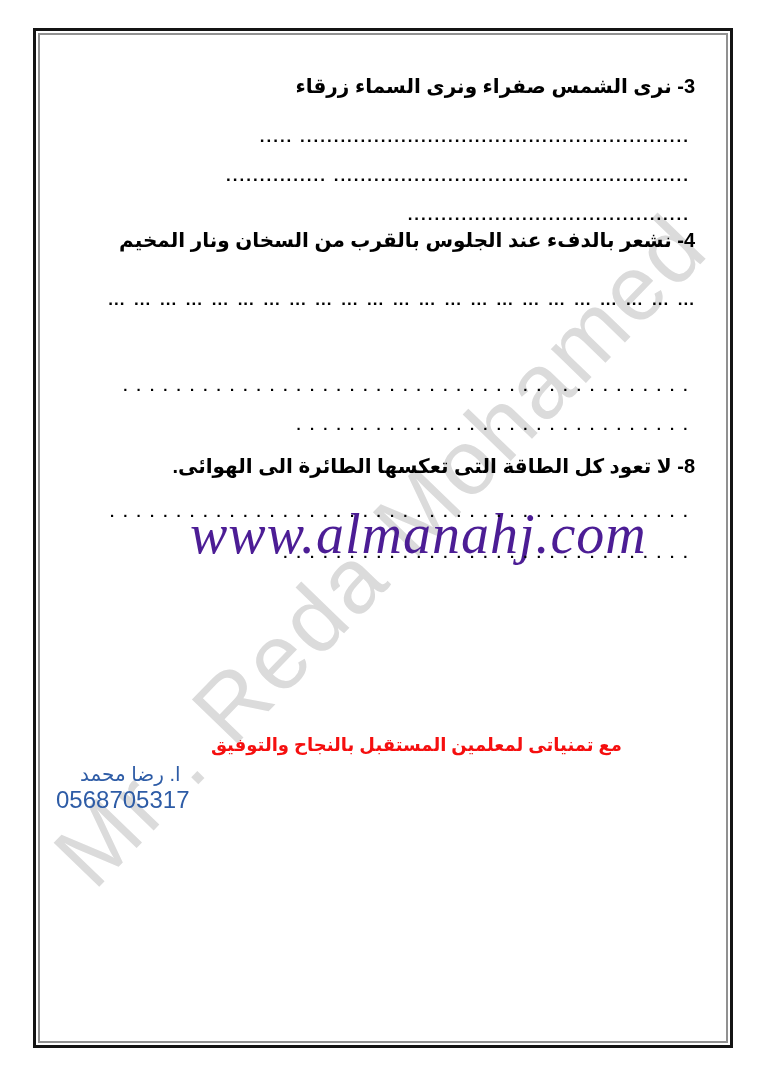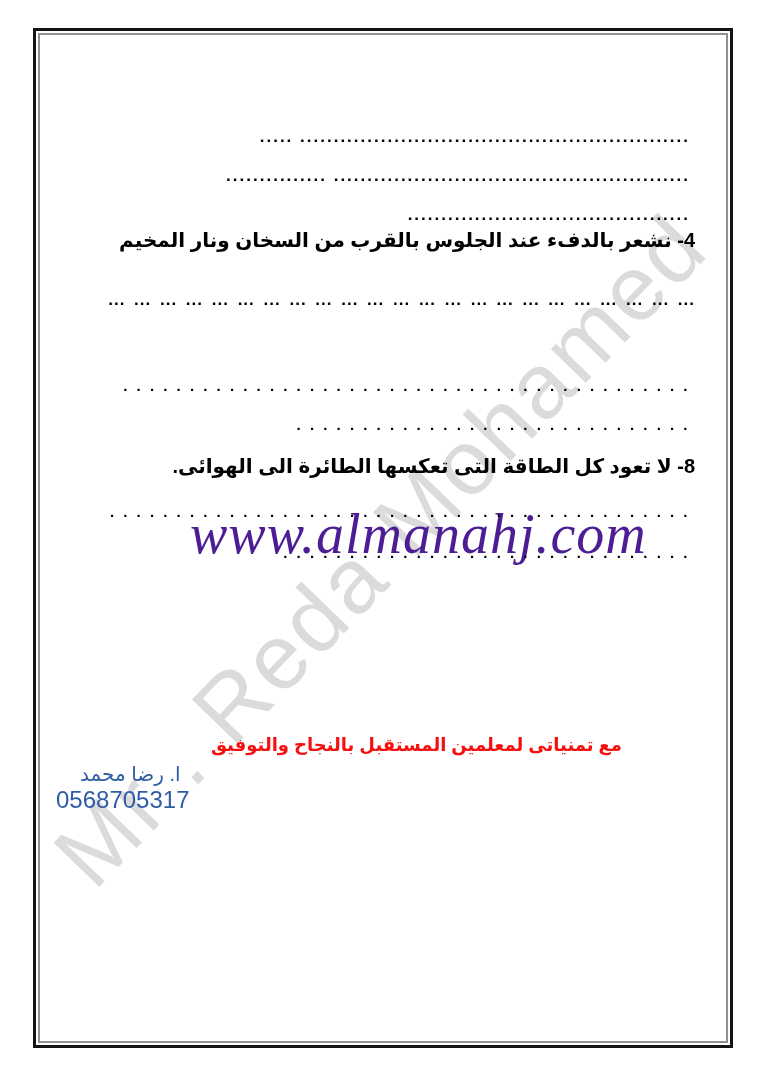--- a/index.html
+++ b/index.html
@@ -116,20 +116,21 @@
 
 <div class="page">
 
   <div class="layer">
     <div class="wm-diagonal">Mr . Reda Mohamed</div>
     <div class="wm-site">www.almanahj.com</div>
   </div>
 
   <div class="content">
 
+    <div class="q" style="top:38px">3- نرى الشمس صفراء ونرى السماء زرقاء</div>
 
     <div class="dots dense" style="top:95px">..... ..........................................................</div>
     <div class="dots dense" style="top:134px">............... .....................................................</div>
     <div class="dots dense" style="top:173px">..........................................</div>
 
     <div class="q" style="top:192px">4- نشعر بالدفء عند الجلوس بالقرب من السخان ونار المخيم</div>
 
     <div class="dots groups" style="top:258px">... ... ... ... ... ... ... ... ... ... ... ... ... ... ... ... ... ... ... ... ... ... ...</div>
 
 

